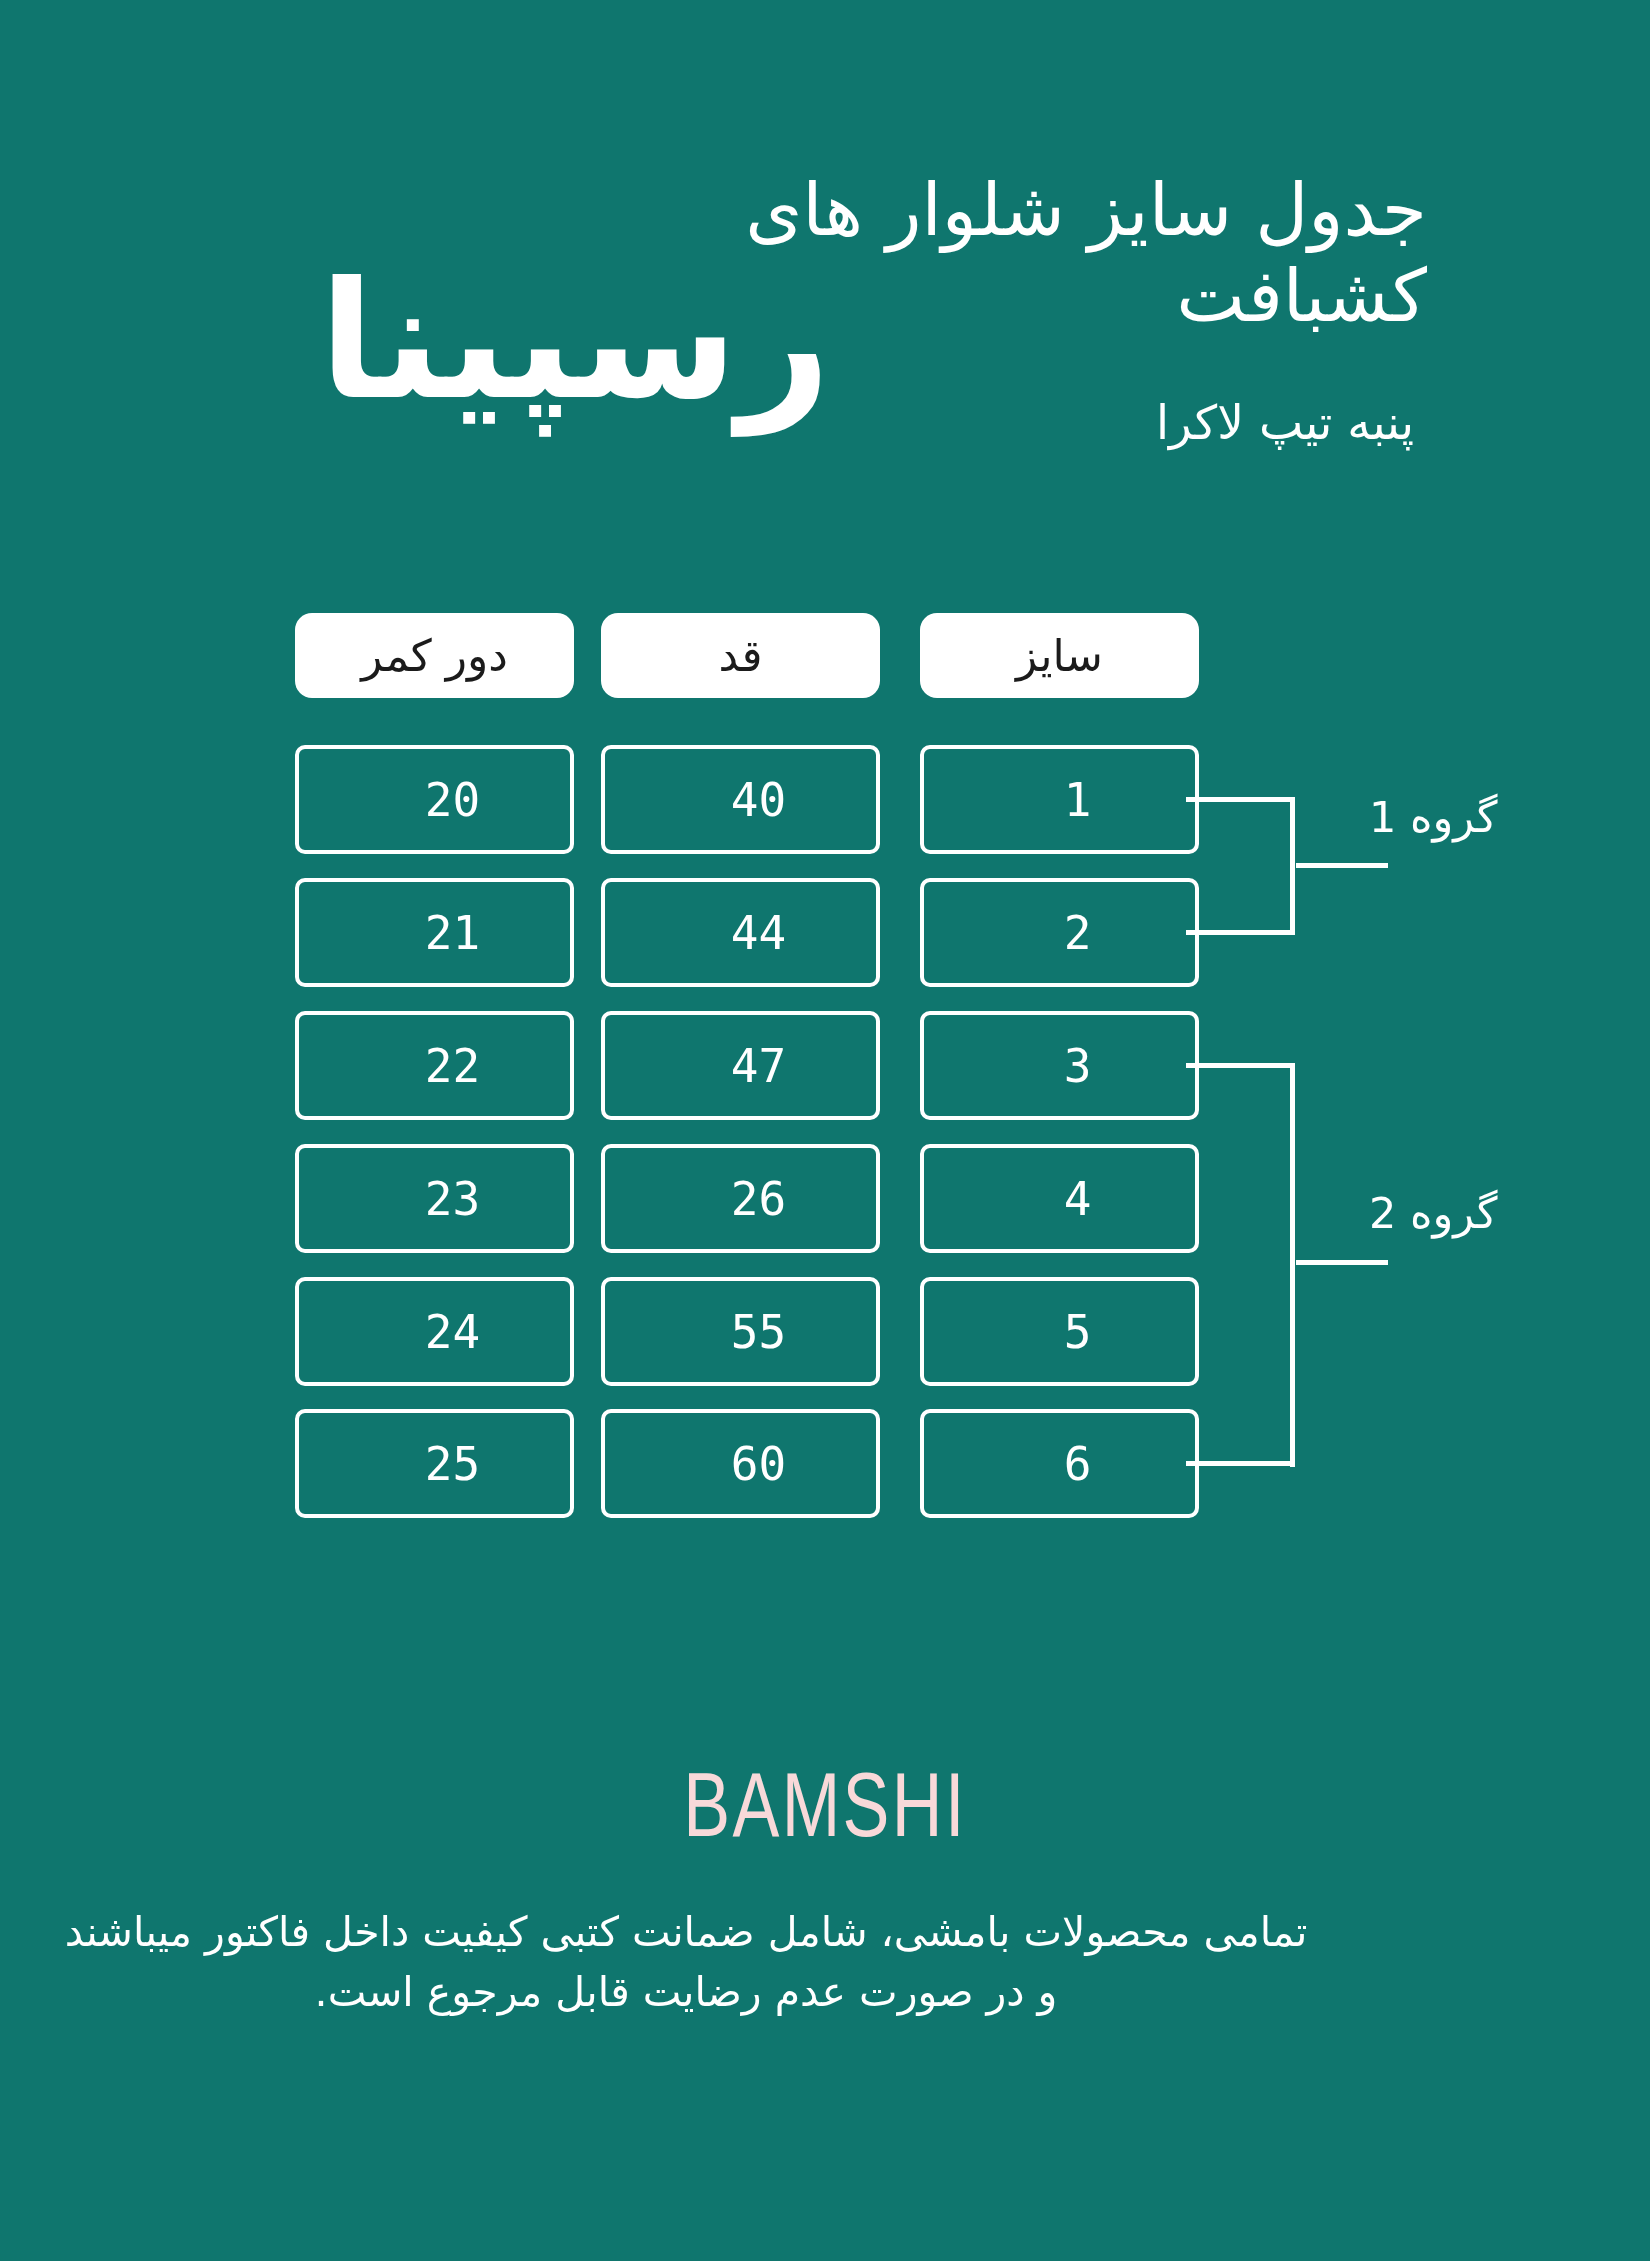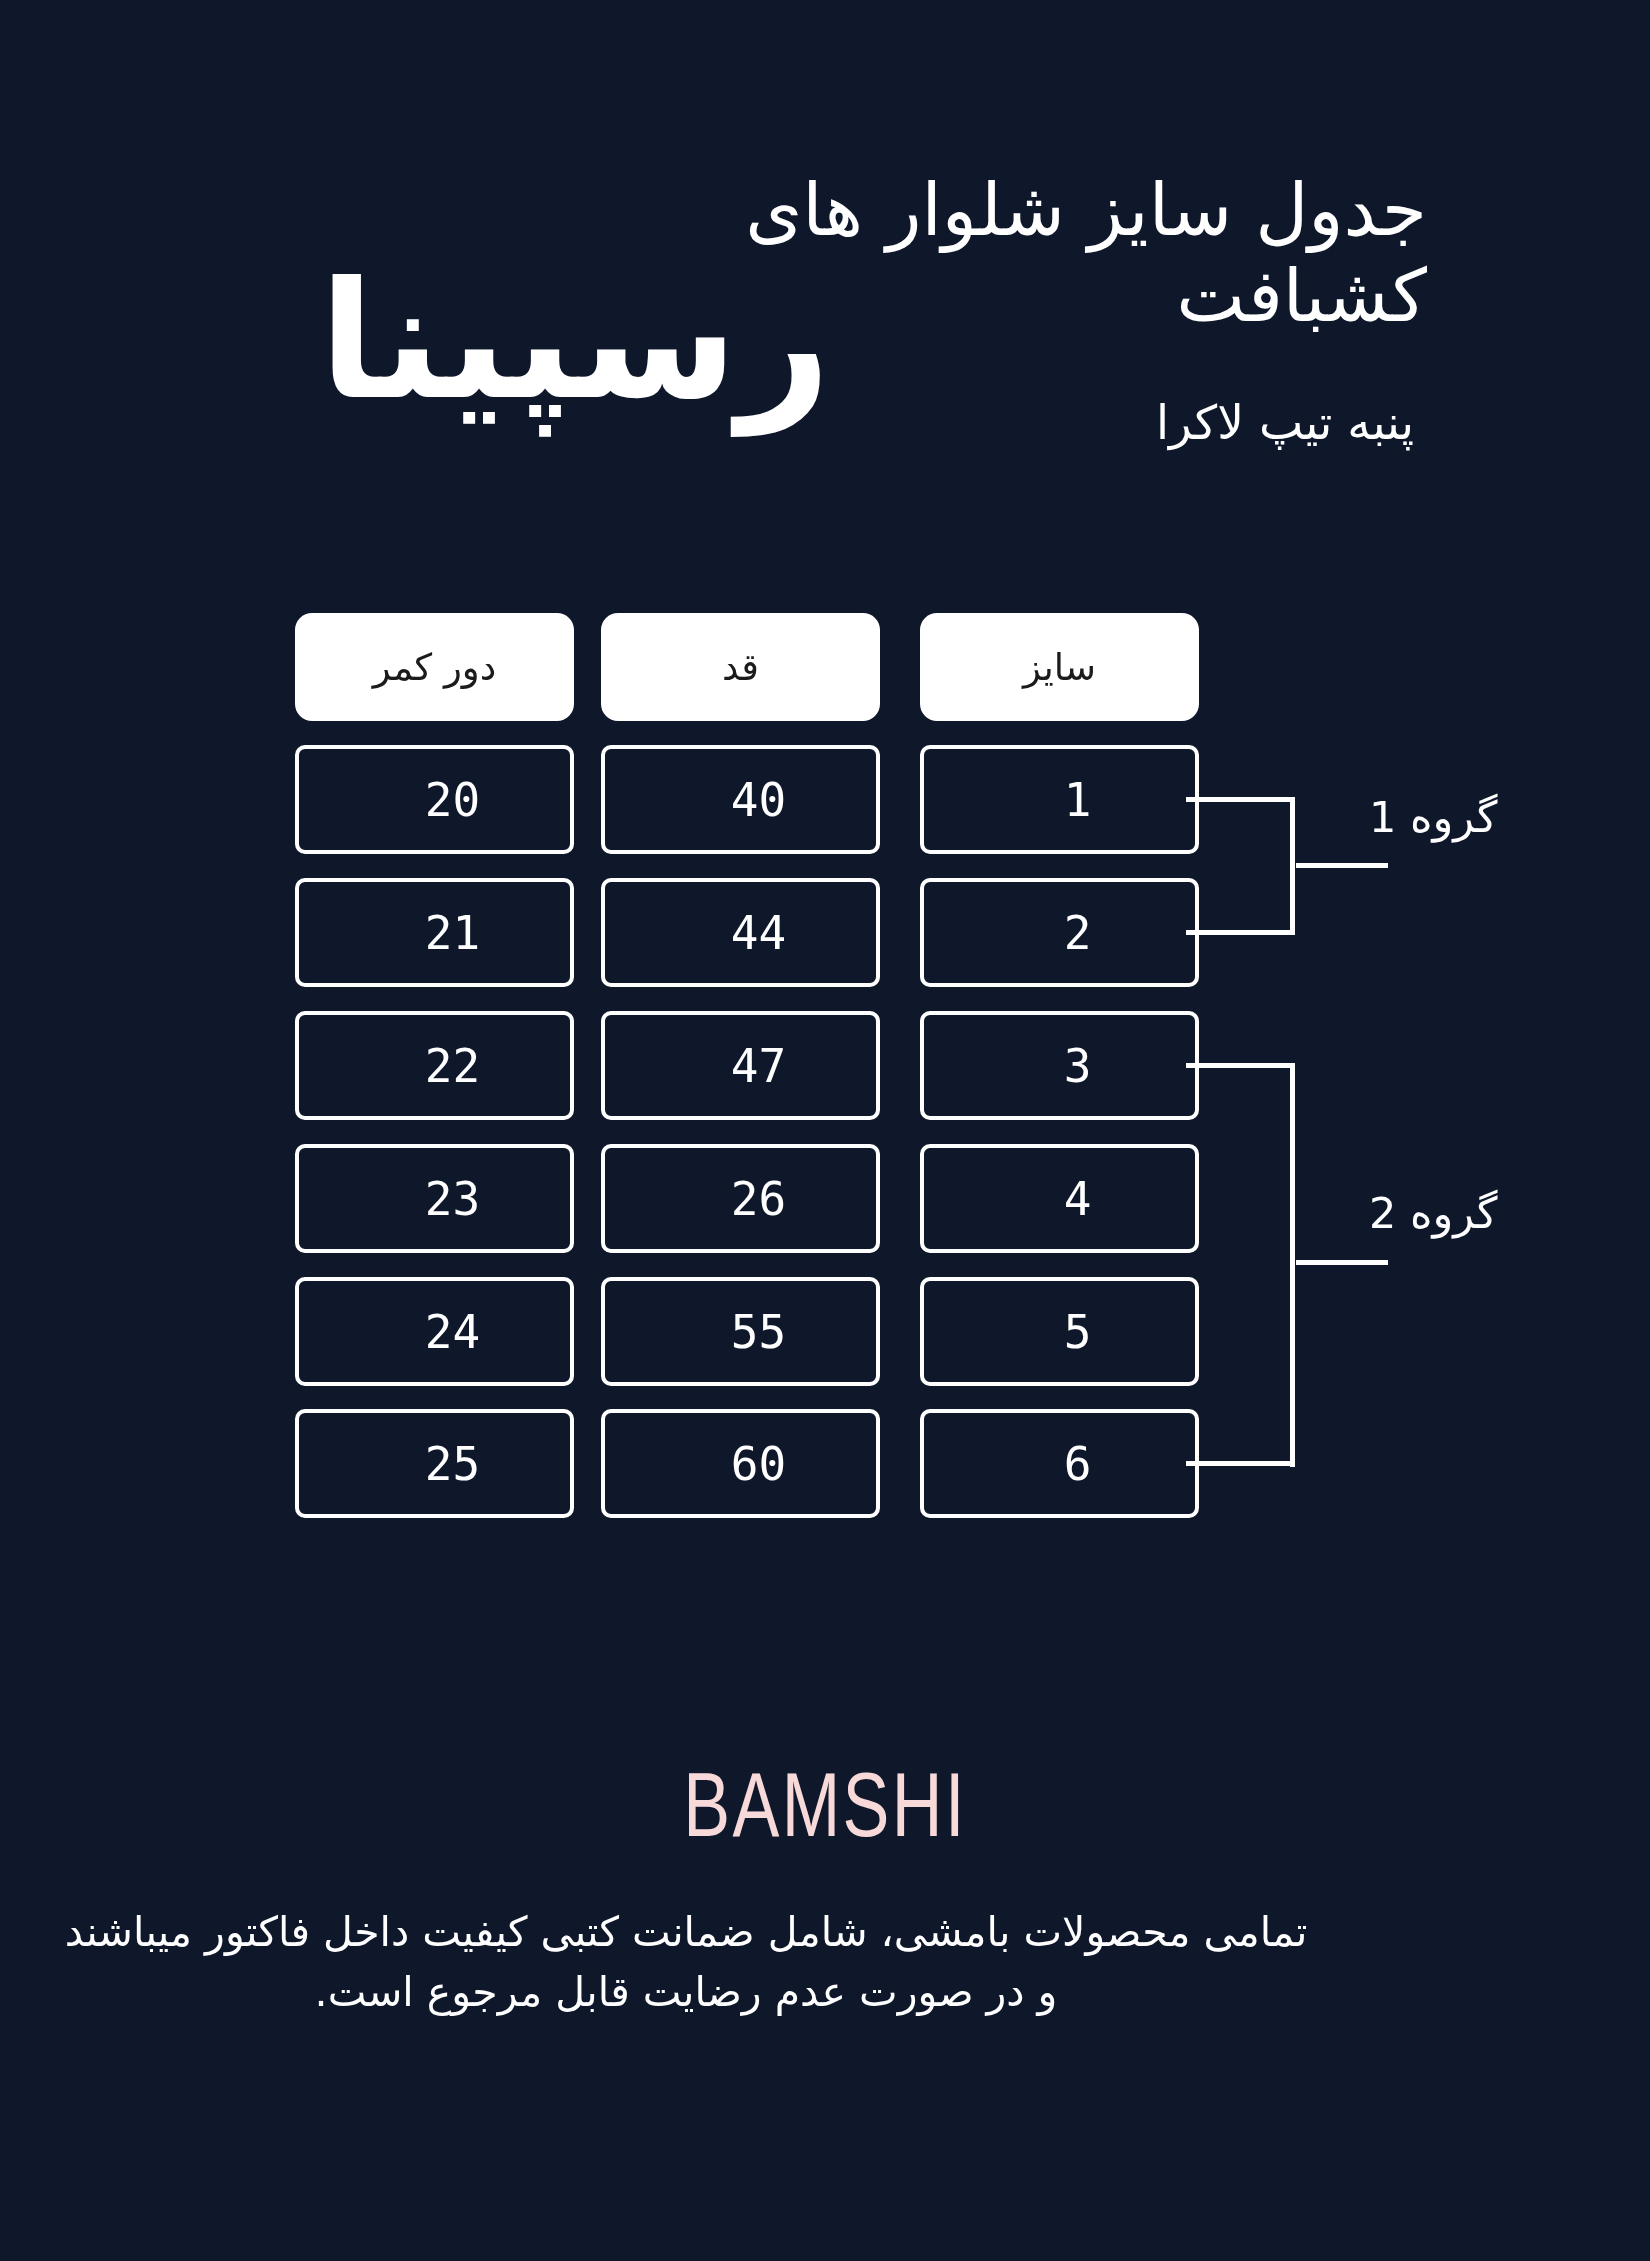--- a/index.html
+++ b/index.html
@@ -2,21 +2,21 @@
 <html style="font-size:12.2px"><head>
 <meta charset="utf-8">
 <style>
   html, body { margin:0; padding:0; }
   body {
     width:1650px; height:2261px;
     background:#FC332F;
     font-family:"DejaVu Sans", sans-serif;
     overflow:hidden;
   }
-  .poster { position:relative; width:1650px; height:2261px; background:#0f172a; }
+  .poster { position:relative; width:1650px; height:2261px; background:#0f766e; }
 
   
   .title-block {
     position:absolute; top:167px; right:223px;
     direction:rtl; text-align:right;
     color:#FFFFFF; font-size:73px; line-height:86px; font-weight:400;
     white-space:nowrap;
   }
   .subtitle {
     position:absolute; top:388px; right:236px;
@@ -25,23 +25,23 @@
   }
   .brand-logo {
     position:absolute; top:260px; left:319px;
     direction:rtl; color:#FFFFFF;
     font-size:162px; font-weight:700; line-height:162px;
     white-space:nowrap;
   }
 
   
   .hdr {
-    position:absolute; top:613px; width:279px; height:108px;
+    position:absolute; top:613px; width:279px; height:85px;
     background:#FFFFFF; border-radius:17px;
-    color:#1B1B1B; font-size:37px;
+    color:#1B1B1B; font-size:44px;
     display:flex; align-items:center; justify-content:center;
     box-sizing:border-box;
   }
   .cell {
     position:absolute; width:279px; height:109px;
     border:4.6px solid #FFFFFF; border-radius:10px;
     color:#FFFFFF; font-size:46px;
     font-family:"DejaVu Sans Mono", monospace;
     display:flex; align-items:center; justify-content:center;
     box-sizing:border-box;

